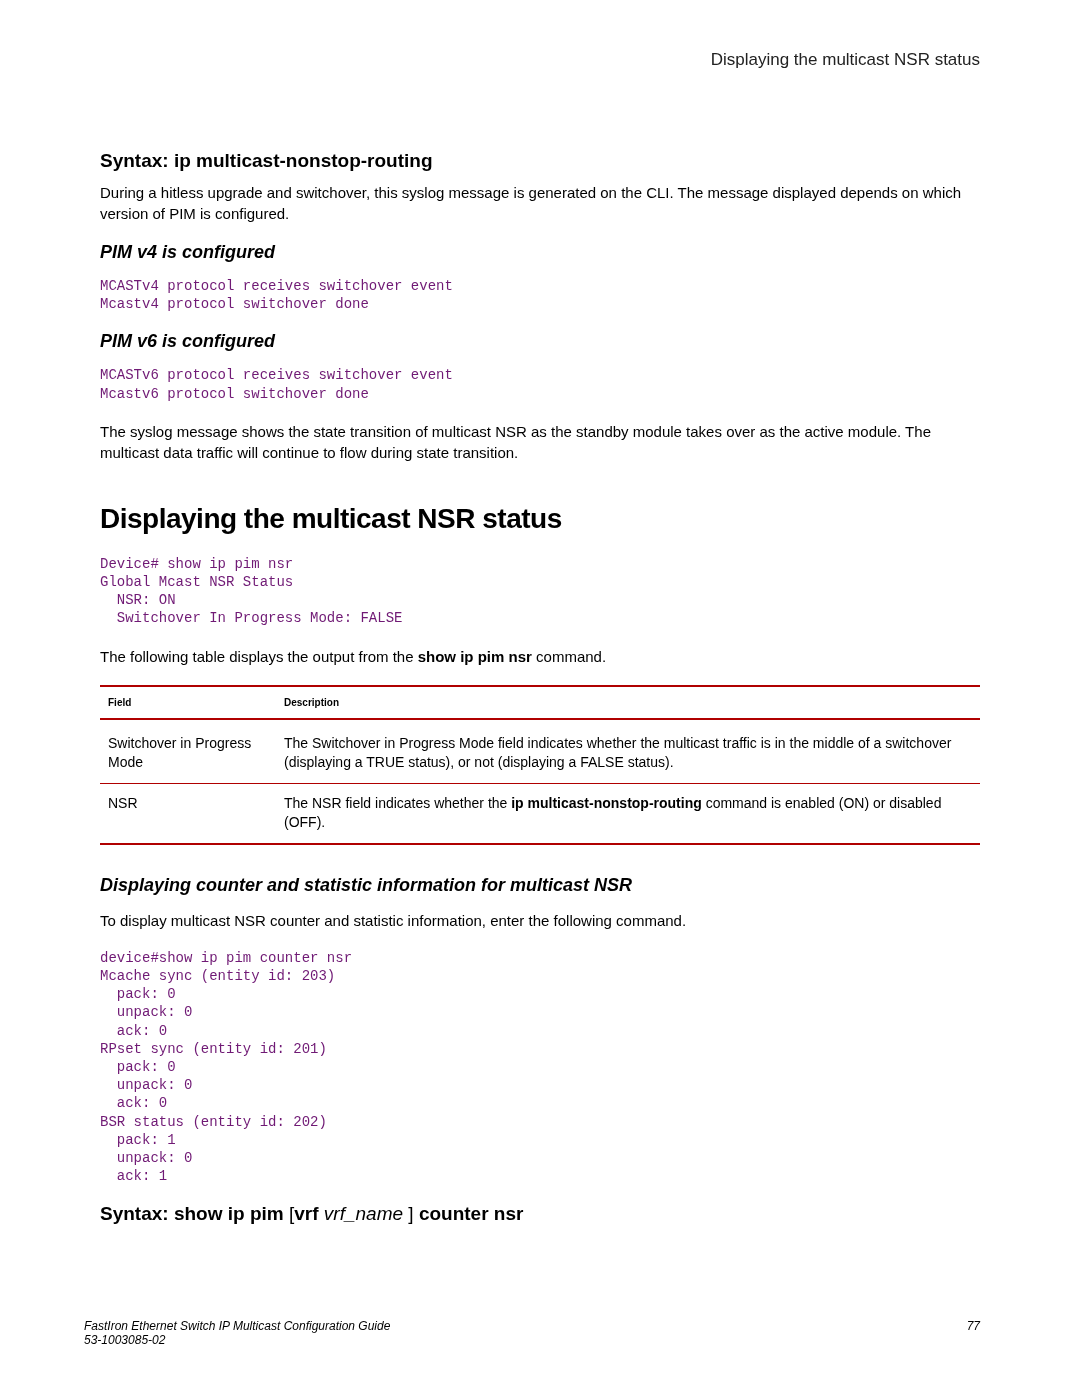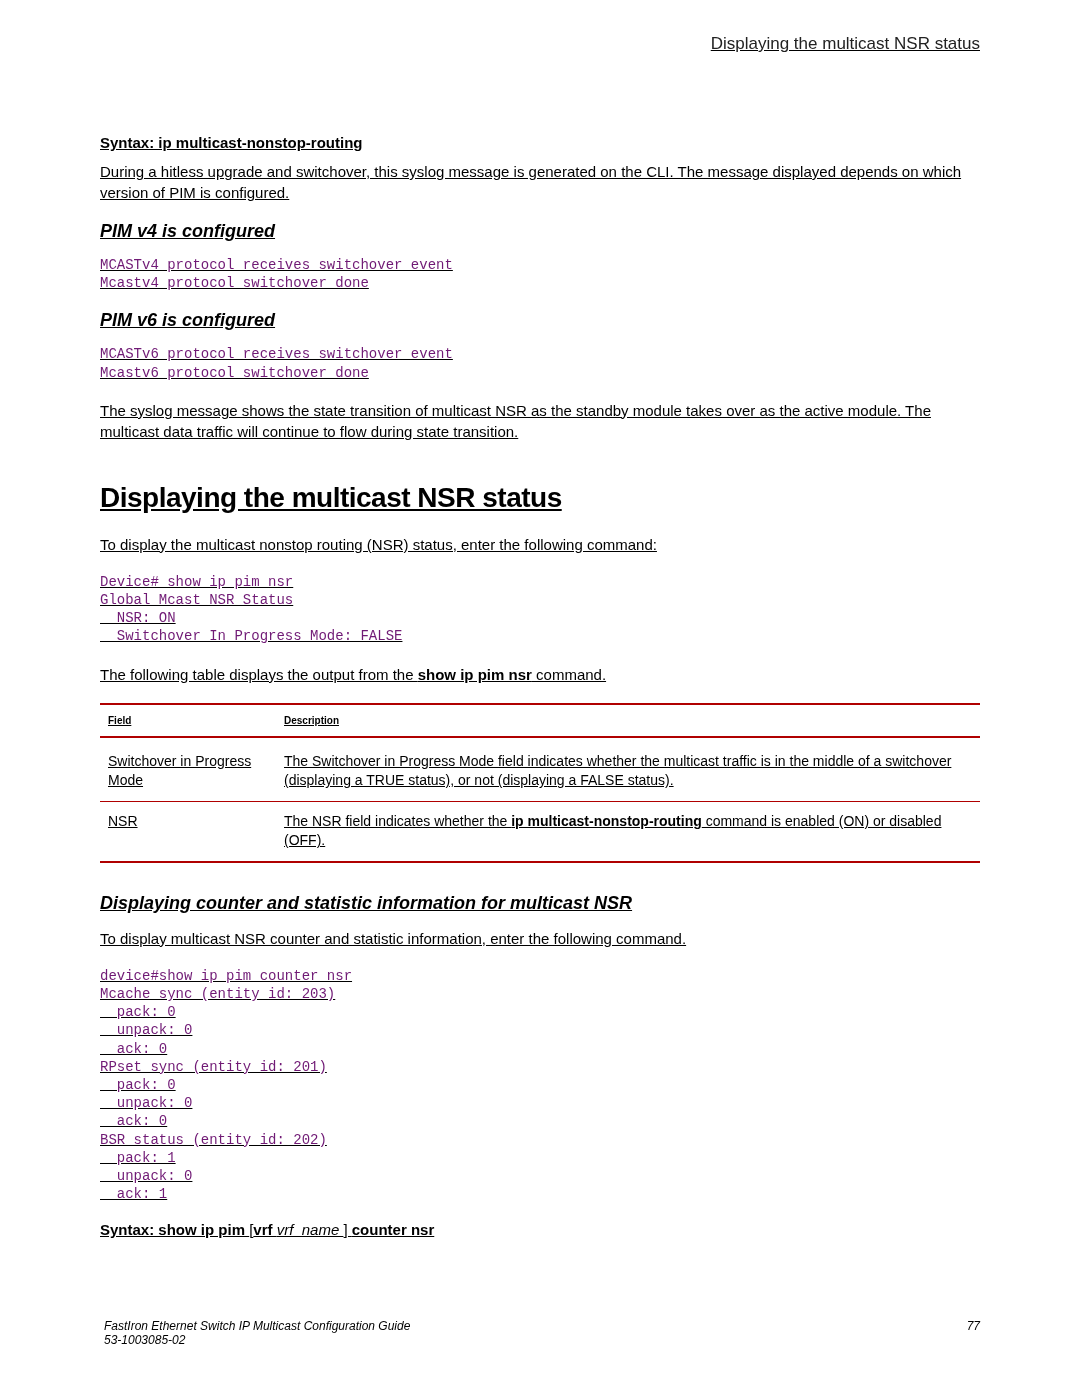--- a/index.html
+++ b/index.html
@@ -7,31 +7,30 @@
     padding: 0;
     font-family: Arial, Helvetica, sans-serif;
     background: #fff;
     color: #000;
   }
   .page {
     width: 1080px;
     height: 1397px;
     position: relative;
     box-sizing: border-box;
-    padding: 34px 100px 50px 100px;
-    text-decoration: underline;
+    padding: 50px 100px 50px 100px;
   }
   .header-title {
     text-align: right;
     font-size: 17px;
     color: #222;
     margin-bottom: 80px;
   }
   .syntax-line {
-    font-size: 15px;
+    font-size: 19px;
     font-weight: bold;
     margin-bottom: 10px;
   }
   .body-text {
     font-size: 15px;
     line-height: 1.4;
     margin-bottom: 18px;
   }
   .sub-heading-italic {
     font-size: 18px;
@@ -88,21 +87,21 @@
   table.desc-table tbody tr:last-child td {
     border-bottom: 2px solid #b00000;
   }
   table.desc-table tbody tr:first-child td {
     padding-top: 14px;
   }
   .col-field { width: 160px; }
   .footer {
     position: absolute;
     bottom: 50px;
-    left: 104px;
+    left: 84px;
     right: 100px;
     font-size: 12px;
     font-style: italic;
     color: #000;
   }
   .footer-line {
     display: flex;
     justify-content: space-between;
   }
 </style>
@@ -126,21 +125,20 @@
 
   <div>
     <div class="sub-heading-italic">PIM v6 is configured</div>
     <pre class="code-block">MCASTv6 protocol receives switchover event
 Mcastv6 protocol switchover done</pre>
     <div class="body-text">The syslog message shows the state transition of multicast NSR as the standby module takes over as the active module. The multicast data traffic will continue to flow during state transition.</div>
   </div>
 
   <div>
     <div class="main-heading">Displaying the multicast NSR status</div>
-    <div class="body-text">To display the multicast nonstop routing (NSR) status, enter the following command:</div>
     <pre class="code-block">Device# show ip pim nsr
 Global Mcast NSR Status
   NSR: ON
   Switchover In Progress Mode: FALSE</pre>
     <div class="body-text">
       <span>The following table displays the output from the </span><span class="inline-bold">show ip pim nsr</span><span> command.</span>
     </div>
 
     <table class="desc-table">
       <thead>

